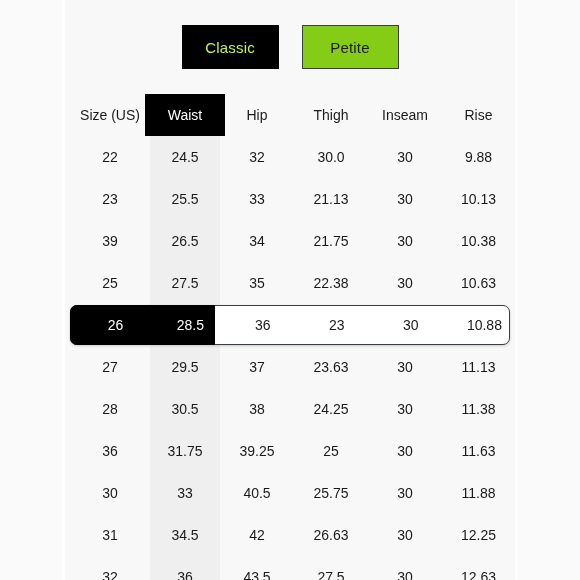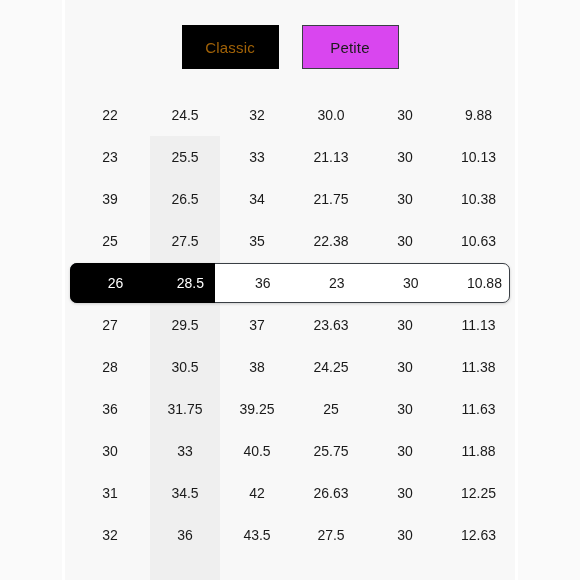--- a/index.html
+++ b/index.html
@@ -65,29 +65,29 @@
   }
   .tab {
     width: 97px;
     height: 44px;
     display: flex;
     align-items: center;
     justify-content: center;
     box-sizing: border-box;
     font-size: 15px;
     letter-spacing: 0.2px;
-    background: #d946ef;
+    background: #84cc16;
     color: #1c1c1c;
     border: 1.5px solid #3a3f45;
     cursor: pointer;
     user-select: none;
   }
   .tab.active {
     background: #000000;
-    color: #a16207;
+    color: #bef264;
     border-color: #000000;
   }
 
   
   .table {
     position: absolute;
     left: 0;
     top: 94px;
     width: 450px;
   }
@@ -200,20 +200,29 @@
       </div>
       <div class="tab">
         <span>Petite</span>
       </div>
     </div>
 
     <div class="waist-band"></div>
 
     <div class="table">
 
+      <div class="row header-row">
+        <div class="header-waist-box"></div>
+        <div class="cell c-size">Size (US)</div>
+        <div class="cell c-waist">Waist</div>
+        <div class="cell c-hip">Hip</div>
+        <div class="cell c-thigh">Thigh</div>
+        <div class="cell c-inseam">Inseam</div>
+        <div class="cell c-rise">Rise</div>
+      </div>
 
       <div class="row">
         <div class="cell c-size">22</div>
         <div class="cell c-waist">24.5</div>
         <div class="cell c-hip">32</div>
         <div class="cell c-thigh">30.0</div>
         <div class="cell c-inseam">30</div>
         <div class="cell c-rise">9.88</div>
       </div>
 

